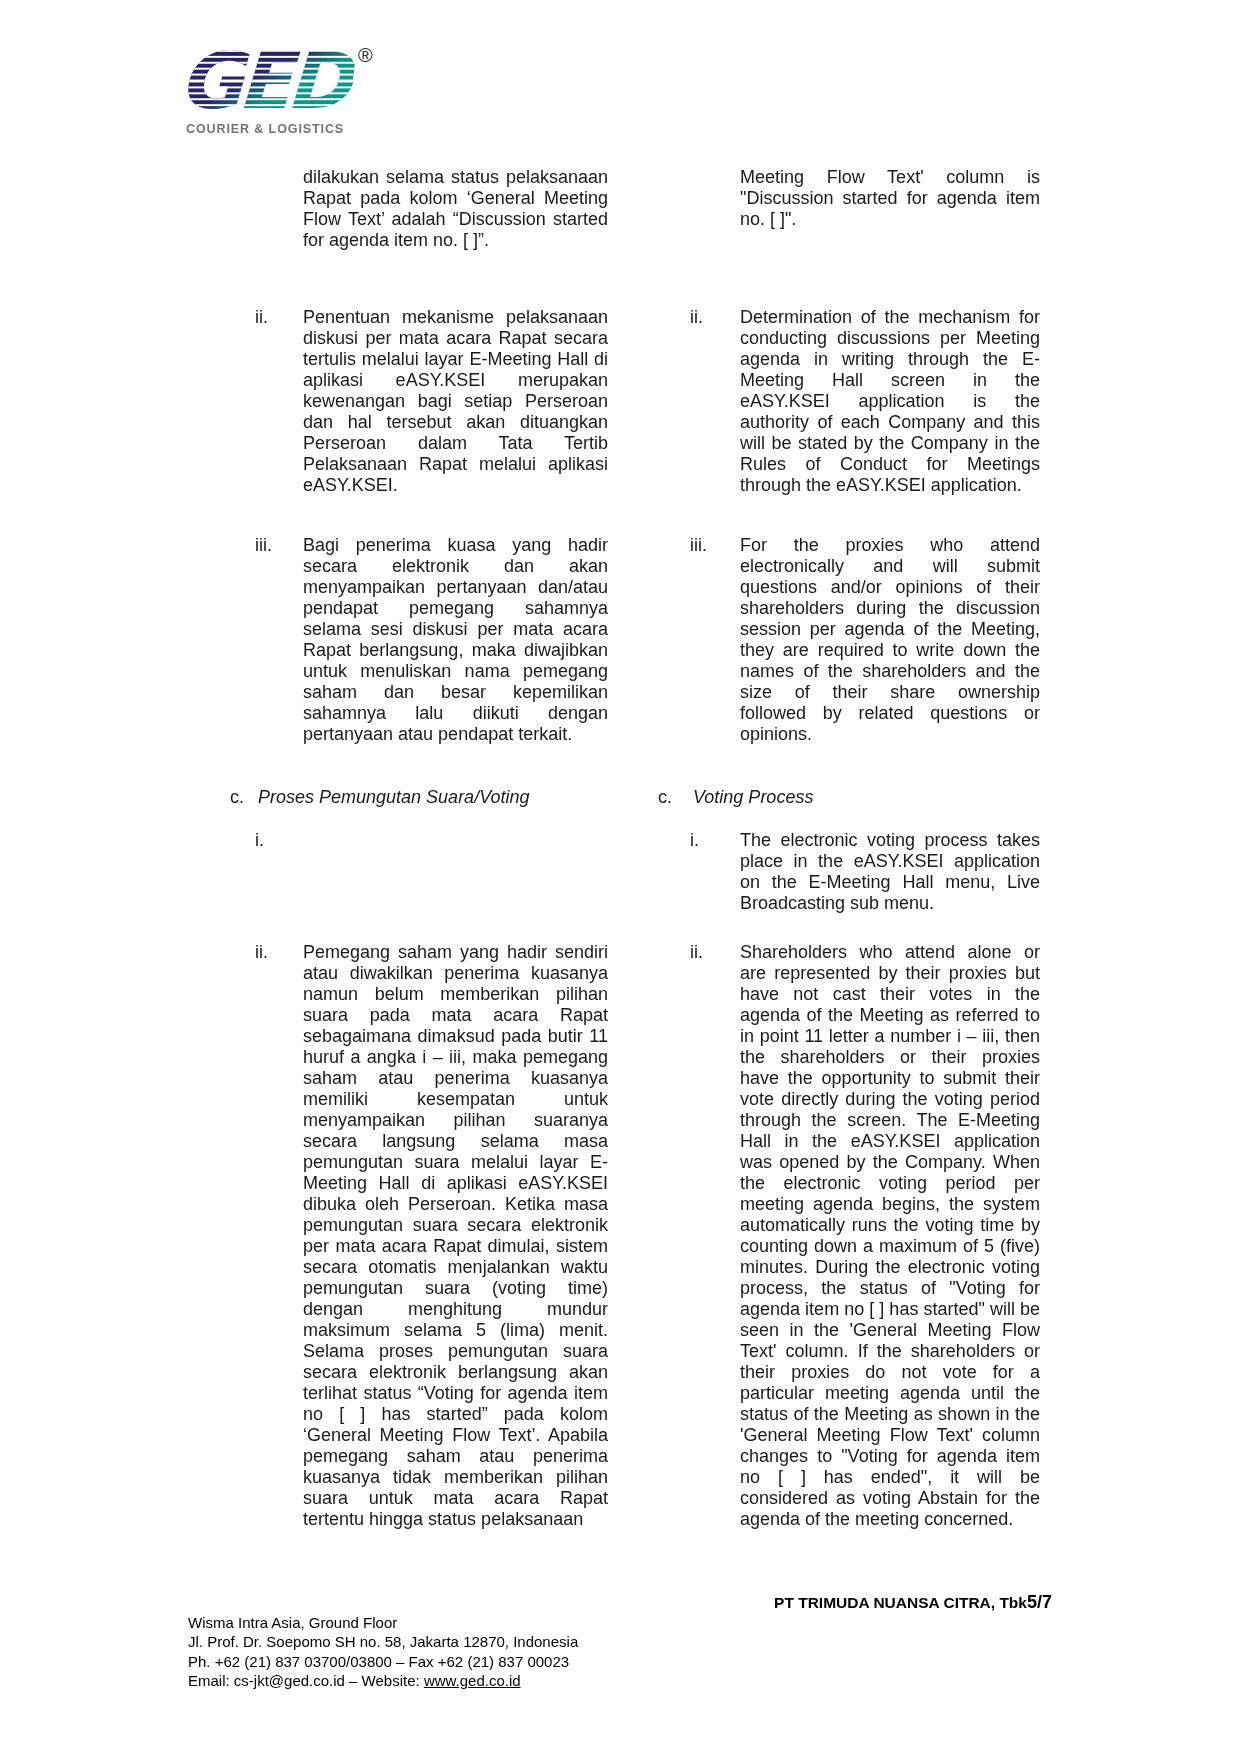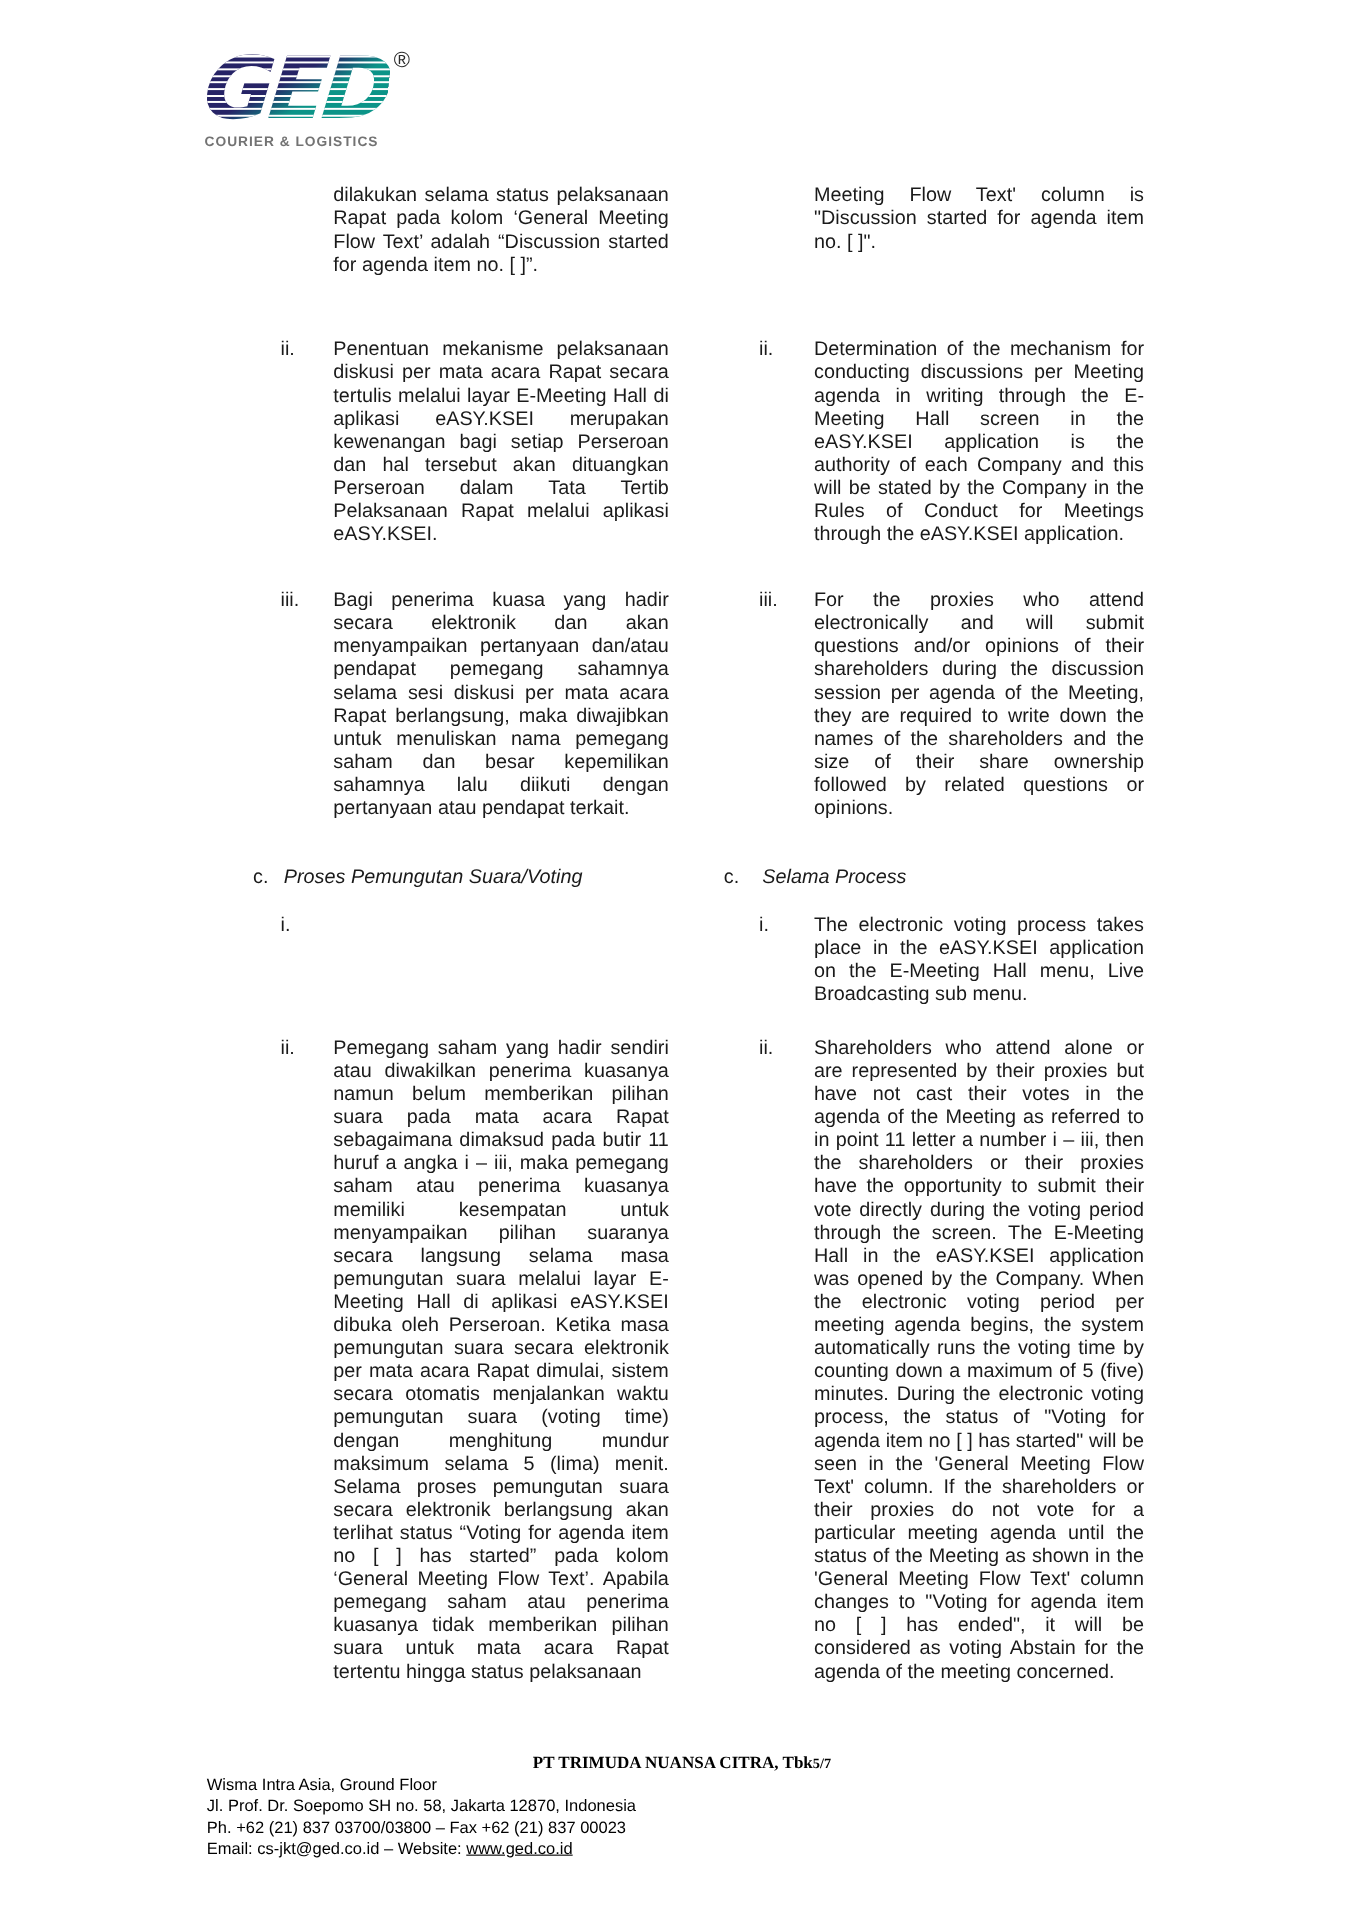--- a/index.html
+++ b/index.html
@@ -91,26 +91,25 @@
     position: absolute;
     left: 188px;
     top: 1593px;
     width: 864px;
     font-size: 15px;
     line-height: 19.5px;
     color: #000000;
   }
   .footer-top {
     display: flex;
-    justify-content: center;
+    justify-content: flex-end;
     align-items: baseline;
-    font-family: Liberation Serif, serif;
   }
   .company-name { font-weight: bold; font-size: 15.5px; }
-  .page-number  { font-weight: bold; font-size: 13px; }
+  .page-number  { font-weight: bold; font-size: 18px; }
   .website-link { text-decoration: underline; color: #000; cursor: pointer; margin-top: 16px; }
 </style>
 </head>
 <body>
 
 <div class="page">
 
   <div class="logo-block">
     <div class="logo-brand-row">
       <span class="ged-text">GED</span>
@@ -169,21 +168,21 @@
     <div class="row row-4">
       <div class="cell left">
         <div class="para heading">
           <span class="marker">c.</span>
           <p class="text">Proses Pemungutan Suara/Voting</p>
         </div>
       </div>
       <div class="cell right">
         <div class="para heading">
           <span class="marker">c.</span>
-          <p class="text">Selama Process</p>
+          <p class="text">Voting Process</p>
         </div>
       </div>
     </div>
 
     <div class="row row-5">
       <div class="cell left">
         <div class="para">
           <span class="marker">i.</span>
         </div>
       </div>

